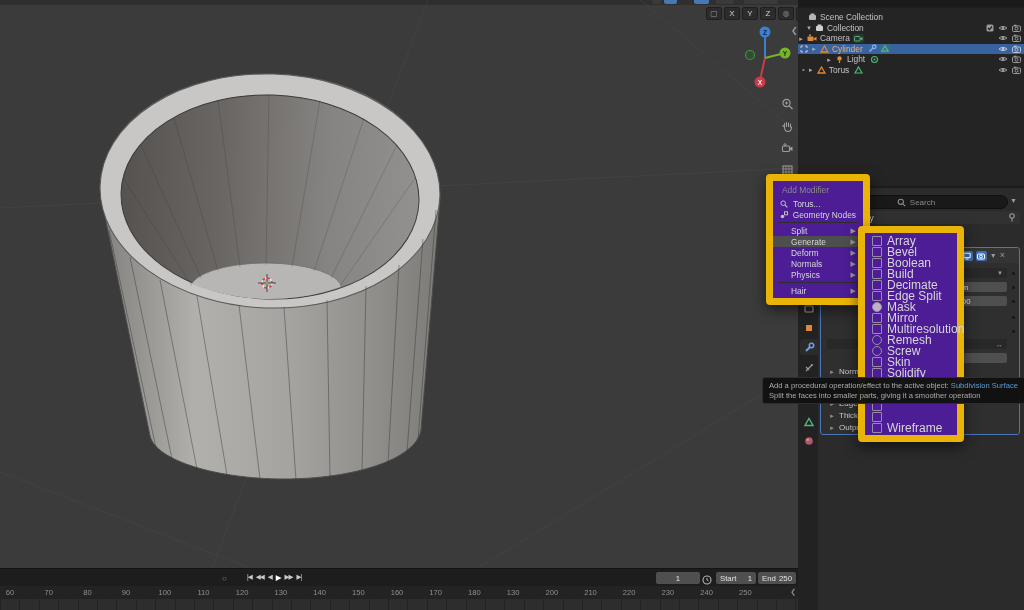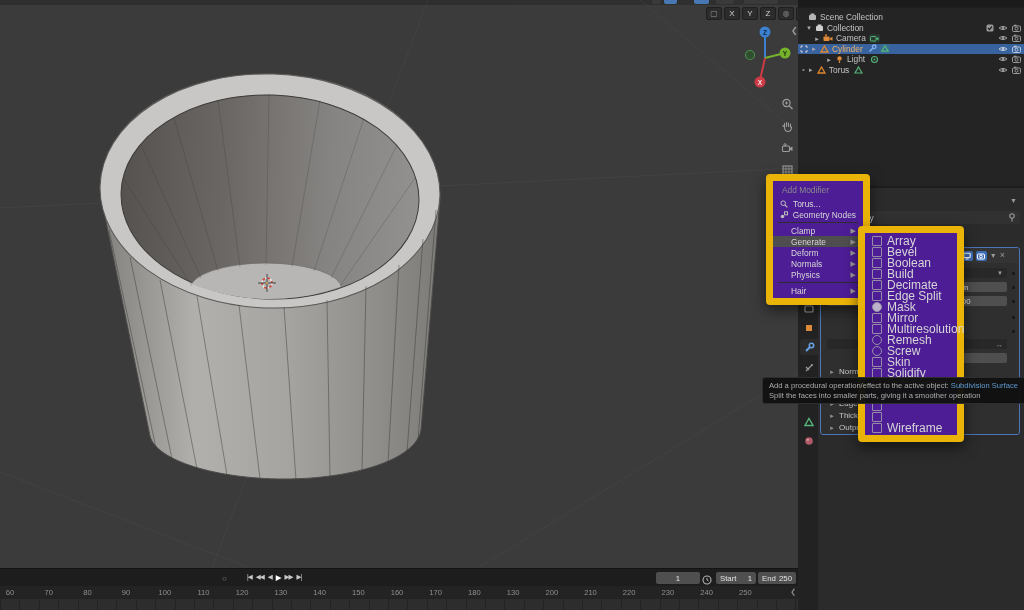--- a/index.html
+++ b/index.html
@@ -247,21 +247,21 @@
             <circle cx="5" cy="4" r="1.3" fill="#999"></circle>
           </svg>
         <svg width="9" height="8">
             <rect x="0.5" y="2" width="8" height="5.5" rx="1" fill="none" stroke="#999" stroke-width="1"></rect>
             <circle cx="4.5" cy="4.7" r="1.5" fill="none" stroke="#999" stroke-width="1"></circle>
             <rect x="2" y="0.7" width="2.5" height="1.4" fill="#999"></rect>
           </svg>
       </span>
     </div>
 
-    <div class="ol-row" style="padding-left:16px">
+    <div class="ol-row" style="padding-left:0">
       <span class="exp">▸</span>
       <svg width="10" height="8">
           <rect x="0.5" y="2.5" width="6" height="4.5" rx="0.8" fill="#de8a3a"></rect>
           <path d="M6.5 4.5 L9.5 2.8 V6.8 L6.5 5.2 Z" fill="#de8a3a"></path>
           <circle cx="3" cy="1.3" r="1" fill="#de8a3a"></circle>
         </svg>
       <span class="ol-label">Camera</span>
       <span class="badge boxed">
         <svg width="9" height="7">
             <rect x="0.5" y="1.5" width="5.5" height="4.5" rx="0.8" fill="none" stroke="#54b479" stroke-width="1"></rect>
@@ -402,20 +402,27 @@
         </div>
       <div class="tab" style="top:245px">
           <svg width="10" height="10">
             <circle cx="5" cy="5" r="3.8" fill="#b05a68"></circle>
             <ellipse cx="3.8" cy="3.8" rx="1.3" ry="0.9" fill="#e0a9b2"></ellipse>
           </svg>
         </div>
     </div>
 
     <div id="prop-content">
+      <div id="search-field">
+        <svg width="9" height="9">
+            <circle cx="3.8" cy="3.8" r="2.6" fill="none" stroke="#8a8a8a" stroke-width="1.1"></circle>
+            <line x1="5.8" y1="5.8" x2="8.2" y2="8.2" stroke="#8a8a8a" stroke-width="1.2"></line>
+          </svg>
+        <span>Search</span>
+      </div>
       <span id="search-filter">▼</span>
 
       <div class="panel-header" style="top:23px">
         <span class="exp">▸</span>
         <svg width="9" height="9">
             <rect x="1" y="2.5" width="7" height="5.5" fill="none" stroke="#bdbdbd" stroke-width="1.1"></rect>
             <path d="M1 2.5 L3 0.8 H8 V5.5" fill="none" stroke="#bdbdbd" stroke-width="1"></path>
           </svg>
         <span>Solidify</span>
         <span class="flexspace"></span>
@@ -562,21 +569,21 @@
   </div>
   <div class="menu-item">
     <svg width="8" height="8">
         <circle cx="2.5" cy="5.5" r="1.8" fill="#bdbdbd"></circle>
         <rect x="4.5" y="0.8" width="3" height="3" fill="none" stroke="#bdbdbd" stroke-width="1"></rect>
       </svg>
     <span>Geometry Nodes</span>
   </div>
   <div class="menu-sep"></div>
   <div class="menu-item" style="padding-left:18px">
-    <span>Clamp</span>
+    <span>Split</span>
       <span class="sub-arrow">▶</span>
   </div>
   <div class="menu-item hl" style="padding-left:18px">
     <span>Generate</span>
       <span class="sub-arrow">▶</span>
   </div>
   <div class="menu-item" style="padding-left:18px">
     <span>Deform</span>
       <span class="sub-arrow">▶</span>
   </div>

